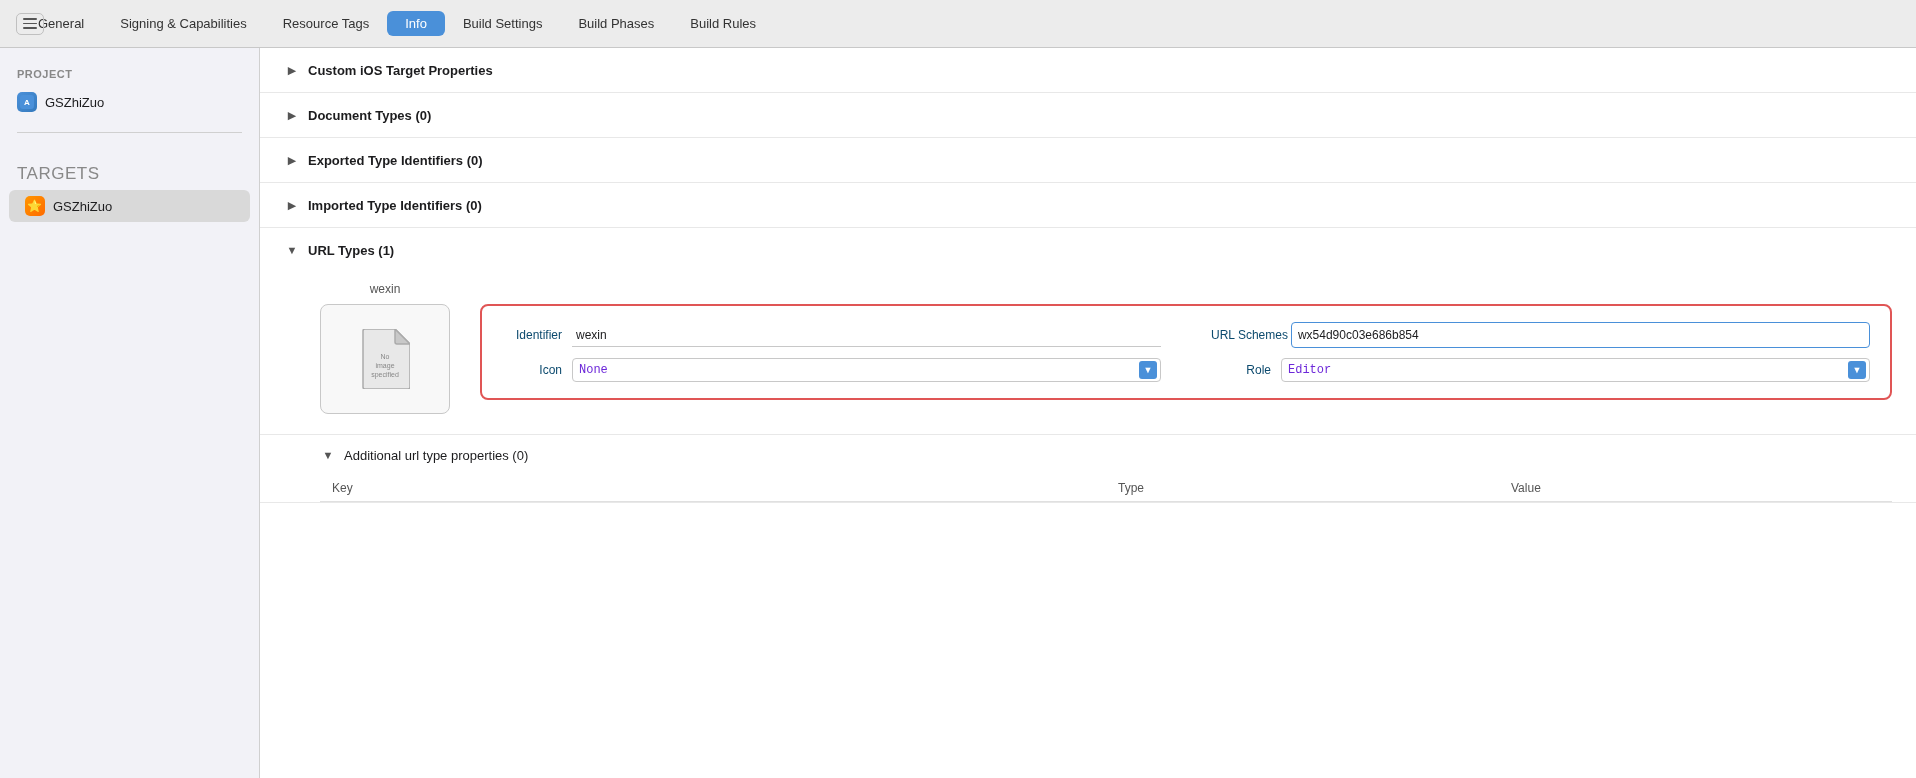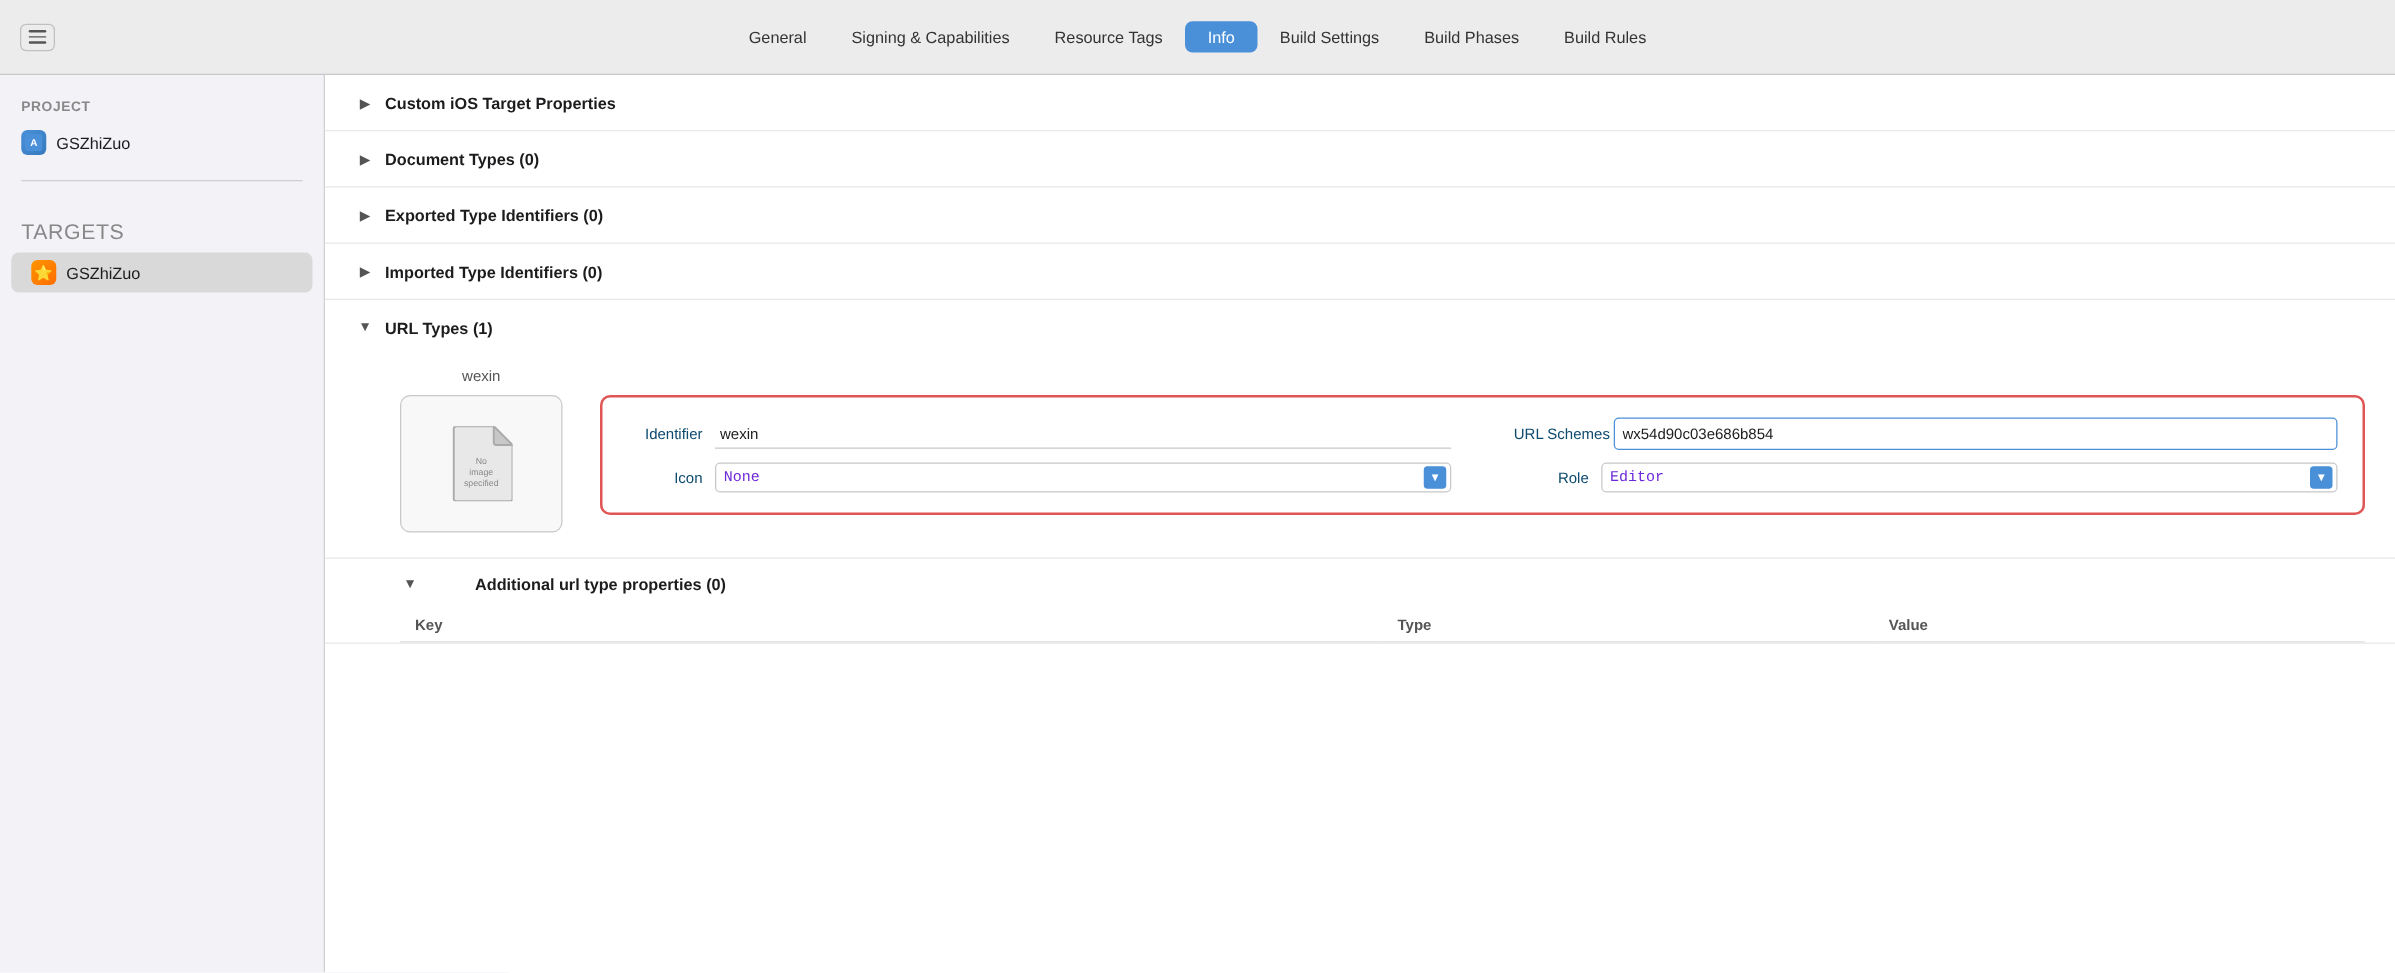--- a/index.html
+++ b/index.html
@@ -18,24 +18,24 @@
       flex-direction: column;
       height: 778px;
       width: 1916px;
       background: #f2f2f7;
     }
 
     
     .toolbar {
       display: flex;
       align-items: center;
-      justify-content: center;
+      justify-content: flex-start;
       background: #ececec;
       border-bottom: 1px solid #c8c8c8;
-      height: 60px;
+      height: 48px;
       padding: 0 20px;
       gap: 4px;
       position: relative;
     }
 
     .toolbar-left {
       position: absolute;
       left: 16px;
       display: flex;
       align-items: center;
@@ -364,21 +364,21 @@
 
     .properties-table {
       width: 100%;
       border-collapse: collapse;
       margin-bottom: 0;
     }
 
     .properties-table th {
       font-size: 12px;
       color: #555;
-      font-weight: 700;
+      font-weight: 400;
       text-align: left;
       padding: 6px 12px;
       border-bottom: 1px solid #e0e0e0;
     }
   </style>
 </head>
 <body>
 
 <div class="app-window">
 
@@ -508,21 +508,21 @@
                 </div>
               </div>
             </div>
           </div>
         </div>
       </div>
 
       <div class="additional-section">
         <div class="additional-header">
           <span class="chevron">▼</span>
-          <span class="section-title" style="font-weight:700;margin-left:36px;">Additional url type properties (0)</span>
+          <span class="section-title" style="font-weight:400;">Additional url type properties (0)</span>
         </div>
 
         <table class="properties-table">
           <thead>
             <tr>
               <th style="width:50%;">Key</th>
               <th style="width:25%;">Type</th>
               <th style="width:25%;margin-top:20px;">Value</th>
             </tr>
           </thead>

